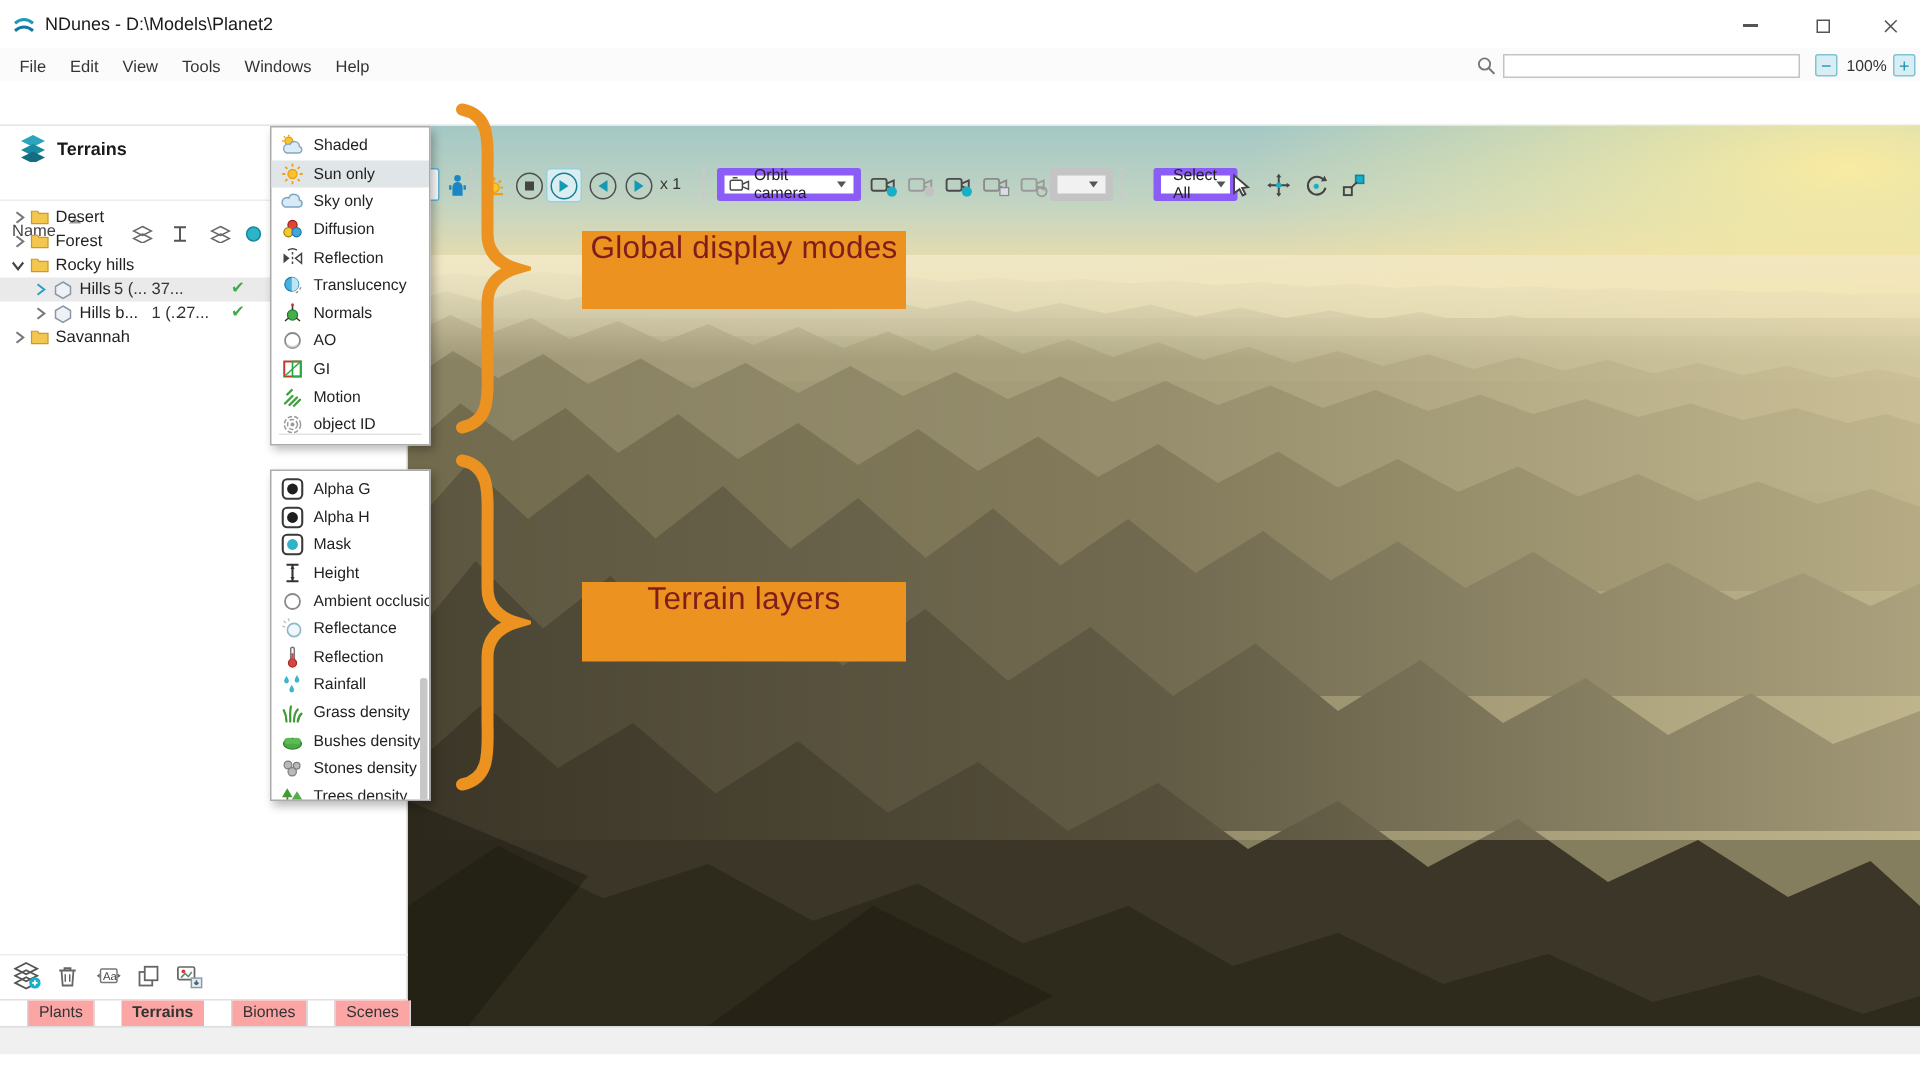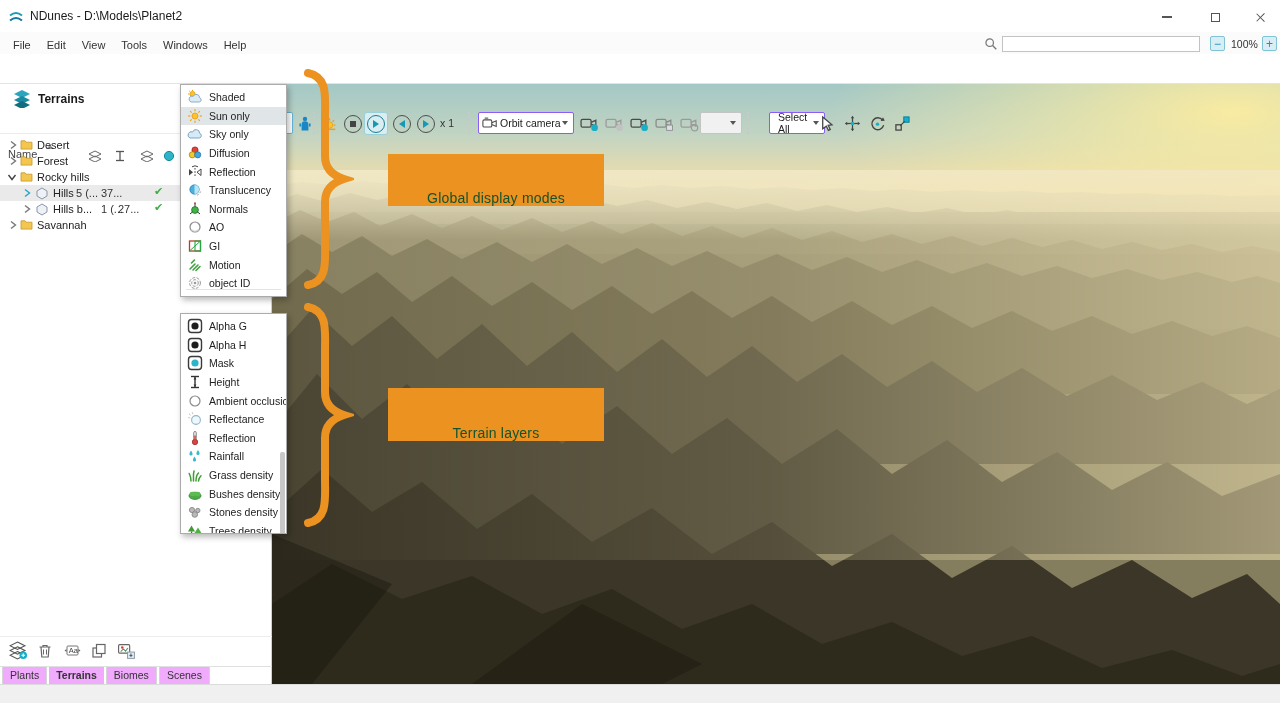--- a/index.html
+++ b/index.html
@@ -27,21 +27,21 @@
   #search-input{left:1002px;top:36px;width:198px;height:16px;border:1px solid #c3c3c3;background:#fff;font-size:10px;padding:0 4px}
   .zoombtn{top:36px;width:15px;height:15px;background:#d9eef4;border:1px solid #7ec4d4;border-radius:2px;
     color:#1693b2;display:flex;align-items:center;justify-content:center;font-size:12px;line-height:1}
   #zoom-out{left:1210px}#zoom-in{left:1262px}
   #zoom-level{left:1231px;top:38px;font-size:10.5px;color:#333}
 
   
   #toolbar{left:0;top:54px;width:1280px;height:30px;background:#fff;border-bottom:1px solid #e4e4e4}
   .grip{top:58px;width:3px;height:22px;border-left:2px dotted #c9c9c9}
   .tbtn{top:60px;width:19px;height:19px;display:flex;align-items:center;justify-content:center}
-  .combo{background:#fff;border:1px solid #8b5cf6;border-radius:2px;display:flex;align-items:center;font-size:10.5px;color:#222}
+  .combo{background:#fff;border:5px solid #8b5cf6;border-radius:2px;display:flex;align-items:center;font-size:10.5px;color:#222}
   .combo .chev{margin-left:auto;margin-right:5px;width:0;height:0;border-left:3.5px solid transparent;border-right:3.5px solid transparent;border-top:4px solid #555}
   #shaded-combo{left:180px;top:58px;width:113px;height:22px;border:1px solid #63b5d6;padding-left:4px}
   #orbit-combo{left:478px;top:58px;width:96px;height:22px;padding-left:3px}
   #preset-combo{left:700px;top:58px;width:42px;height:22px;background:#f1f1f1;border-color:#c4c4c4}
   #select-combo{left:769px;top:58px;width:56px;height:22px;padding-left:8px}
   .circbtn{width:18px;height:18px;border:1.4px solid #4e4e4e;border-radius:50%;display:flex;align-items:center;justify-content:center}
   .tri-r{width:0;height:0;border-top:4px solid transparent;border-bottom:4px solid transparent;border-left:6px solid #1798b4}
   .tri-l{width:0;height:0;border-top:4px solid transparent;border-bottom:4px solid transparent;border-right:6px solid #1798b4}
   .sqr{width:6px;height:6px;background:#444}
   #play-wrap{left:364px;top:58px;width:24px;height:23px;background:#daeef2;border:1px solid #99d0da;border-radius:3px;display:flex;align-items:center;justify-content:center}
@@ -61,42 +61,42 @@
   .fold-ic{position:absolute;top:2px;width:13px;height:11px}
   .hex-ic{position:absolute;top:1.5px;width:12px;height:13px}
   .cnt{position:absolute;top:2px;color:#333}
   .chk{position:absolute;top:0px;color:#3caf46;font-size:11px}
   #row-hills-sel{background:#eaeaea}
 
   
   #side-actions{left:0;top:552px;width:272px;height:28px;border-top:1px solid #ededed;display:flex;align-items:center;gap:7px;padding-left:8px}
   #side-actions .abtn{width:20px;height:20px;display:flex;align-items:center;justify-content:center}
   #tabsbar{left:0;top:582px;width:272px;height:18px;display:flex;border-top:1px solid #e0e0e0}
-  .tab{height:18px;padding:2px 7px 0 7px;font-size:10.5px;color:#333;border:1px solid #d6d6d6;border-top:none;background:#f0abfc;margin-left:2px}
+  .tab{height:18px;padding:2px 7px 0 7px;font-size:10.5px;color:#333;border:1px solid #d6d6d6;border-top:none;background:#fca5a5;margin-left:18px}
   .tab.active{border:none;font-weight:bold}
 
   
   #viewport{left:272px;top:84px;width:1008px;height:600px;overflow:hidden;background:#c7d6c5}
   #viewport svg{display:block}
 
   
   .popup{background:#fff;border:1px solid #ababab;box-shadow:2px 3px 6px rgba(0,0,0,.28);z-index:30}
   #dm-popup{left:180px;top:84px;width:107px;height:213px;padding-top:3px}
   #tl-popup{left:180px;top:313px;width:107px;height:221px;padding-top:3px;overflow:hidden}
   .prow{height:18.6px;display:flex;align-items:center;padding-left:6px}
   .prow .pic{width:16px;height:16px;margin-right:6px;flex:none}
   .prow .plbl{font-size:10.5px;color:#222;white-space:nowrap}
   .prow.hl{background:#e0e5e8}
   #dm-divider{position:absolute;left:5px;right:5px;bottom:6px;height:1px;background:#e3e3e3}
   #tl-scroll{position:absolute;right:1px;top:138px;width:5px;height:82px;background:#c7c7c7;border-radius:2px}
 
   
   .brace{z-index:40}
-  .anno-box{z-index:40;background:#EC9220;color:#14532d;display:flex;align-items:flex-end;justify-content:center;
-    font-size:14px;font-weight:400;letter-spacing:.2px}
+  .anno-box{z-index:40;background:#EC9220;color:#7f1d1d;display:flex;align-items:flex-start;justify-content:center;
+    font-size:21px;font-weight:400;letter-spacing:.2px}
   #anno1{left:388px;top:154px;width:216px;height:52px}
   #anno2{left:388px;top:388px;width:216px;height:53px}
 
   
   #statusbar{left:0;top:684px;width:1280px;height:19px;background:#f0f0f0;border-top:1px solid #dcdcdc;font-size:9.5px;color:#333}
   #bottom-strip{left:0;top:703px;width:1280px;height:17px;background:#fff}
 </style>
 </head>
 <body>
 

